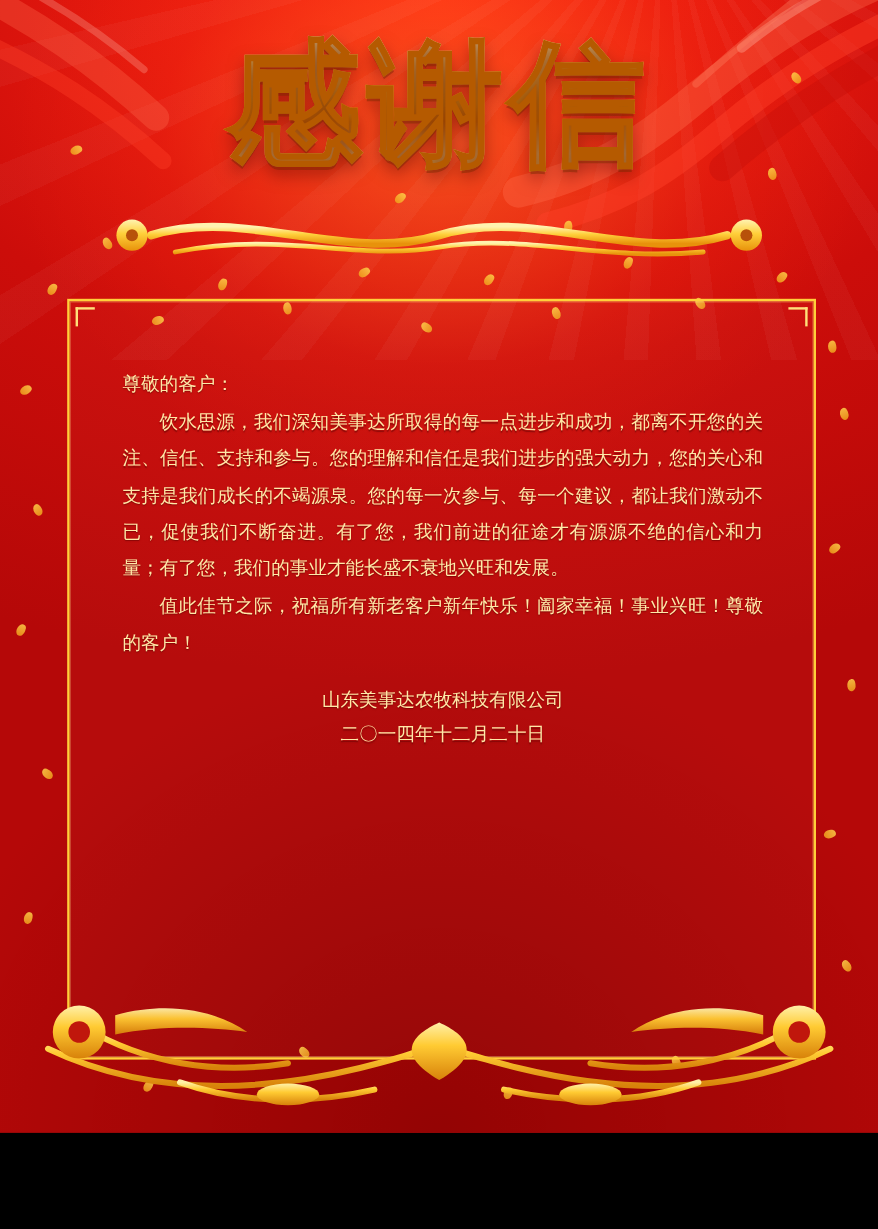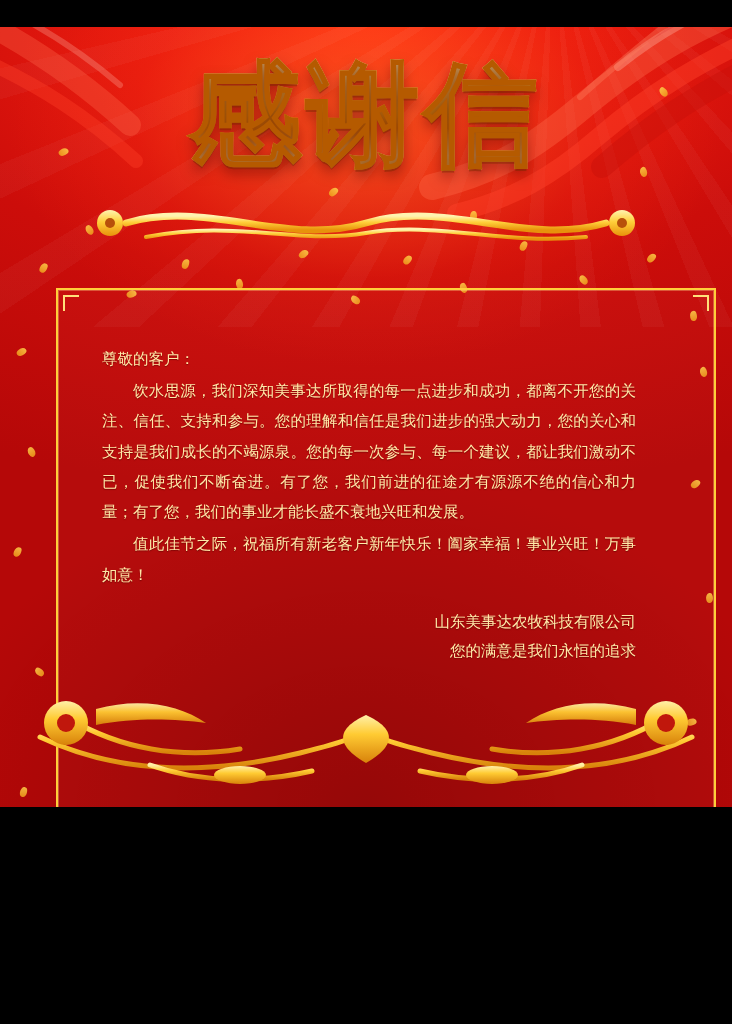--- a/index.html
+++ b/index.html
@@ -4,27 +4,26 @@
 <title>感谢信</title>
 <style>
   html, body {
     margin: 0;
     padding: 0;
     background: #000;
   }
   #page {
     position: relative;
     width: 732px;
-    height: 780px;
+    height: 944px;
     overflow: hidden;
     font-family: "DejaVu Sans", "Liberation Sans", sans-serif;
     background:
       radial-gradient(ellipse 120% 60% at 50% 0%, #ff2a12 0%, #e6190e 28%, #cc0d0a 55%, #b50808 100%),
       linear-gradient(#d01010, #b30808);
-    margin-top: 27px;
   }
 
   
   .bg-vignette {
     position: absolute;
     inset: 0;
     background:
       radial-gradient(ellipse 70% 45% at 50% 12%, rgba(255,120,40,0.55) 0%, rgba(255,60,20,0.15) 45%, rgba(0,0,0,0) 70%),
       radial-gradient(ellipse 100% 70% at 50% 100%, rgba(120,0,0,0.55) 0%, rgba(0,0,0,0) 60%);
     pointer-events: none;
@@ -89,27 +88,26 @@
     transform: translateX(-50%);
     top: 138px;
     width: 560px;
     height: 62px;
   }
 
   
   .panel {
     position: absolute;
     left: 56px;
-    top: 261px;
+    top: 249px;
     width: 620px;
     height: 630px;
     border: 2px solid #ffcf3a;
     box-shadow: inset 0 0 0 1px rgba(255,226,140,.35);
     background: rgba(255,255,255,0.02);
-    padding-left: 36px;
   }
   .panel .corner {
     position: absolute;
     width: 14px; height: 14px;
     border: 2px solid #ffe07a;
   }
   .panel .corner.tl { top: 5px; left: 5px; border-right: none; border-bottom: none; }
   .panel .corner.tr { top: 5px; right: 5px; border-left: none; border-bottom: none; }
   .panel .corner.bl { bottom: 5px; left: 5px; border-right: none; border-top: none; }
   .panel .corner.br { bottom: 5px; right: 5px; border-left: none; border-top: none; }
@@ -125,21 +123,21 @@
     line-height: 1.95;
     text-shadow: 0 1px 1px rgba(90,0,0,.6);
   }
   .letter p { margin: 0 0 2px 0; text-align: justify; }
   .letter p.indent { text-indent: 2em; }
   .letter p.greet { text-indent: 0; }
   .letter p.greet2 { text-indent: 2em; margin-bottom: 12px; }
   .letter p.block { text-indent: 0; }
   .sign {
     margin-top: 18px;
-    text-align: right;
+    text-align: center;
     line-height: 1.9;
   }
 
   
   .ornament {
     position: absolute;
     left: 0; right: 0;
     bottom: 8px;
     height: 120px;
     pointer-events: none;
@@ -232,24 +230,24 @@
 
   <div class="panel">
     <span class="corner tl"></span>
     <span class="corner tr"></span>
     <span class="corner bl"></span>
     <span class="corner br"></span>
 
     <div class="letter">
       <p class="greet">尊敬的客户：</p>
       <p class="indent">饮水思源，我们深知美事达所取得的每一点进步和成功，都离不开您的关注、信任、支持和参与。您的理解和信任是我们进步的强大动力，您的关心和支持是我们成长的不竭源泉。您的每一次参与、每一个建议，都让我们激动不已，促使我们不断奋进。有了您，我们前进的征途才有源源不绝的信心和力量；有了您，我们的事业才能长盛不衰地兴旺和发展。</p>
-      <p class="indent">值此佳节之际，祝福所有新老客户新年快乐！阖家幸福！事业兴旺！万事如意！</p>
+      <p class="indent">值此佳节之际，祝福所有新老客户新年快乐！阖家幸福！事业兴旺！尊敬的客户！</p>
       <div class="sign">
         <div>山东美事达农牧科技有限公司</div>
-        <div>您的满意是我们永恒的追求</div>
+        <div>二〇一四年十二月二十日</div>
       </div>
     </div>
   </div>
 
   <svg class="ornament" viewBox="0 0 732 120">
     <defs>
       <linearGradient id="g2" x1="0" y1="0" x2="0" y2="1">
         <stop offset="0%" stop-color="#fff0a8"></stop>
         <stop offset="40%" stop-color="#ffcb33"></stop>
         <stop offset="100%" stop-color="#d8820a"></stop>

